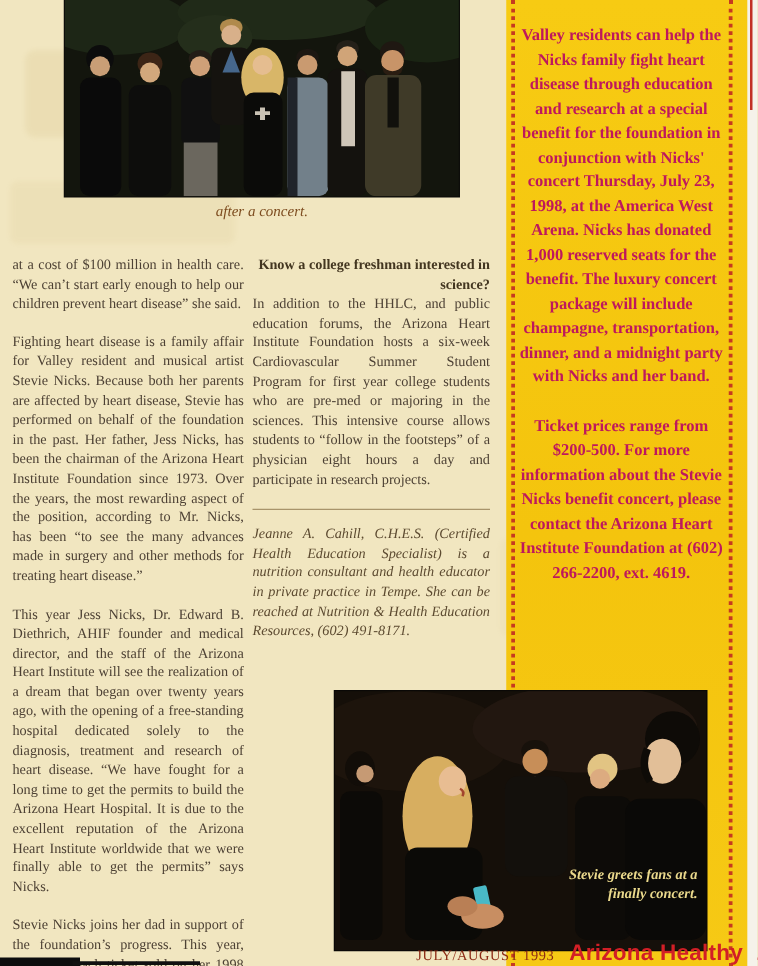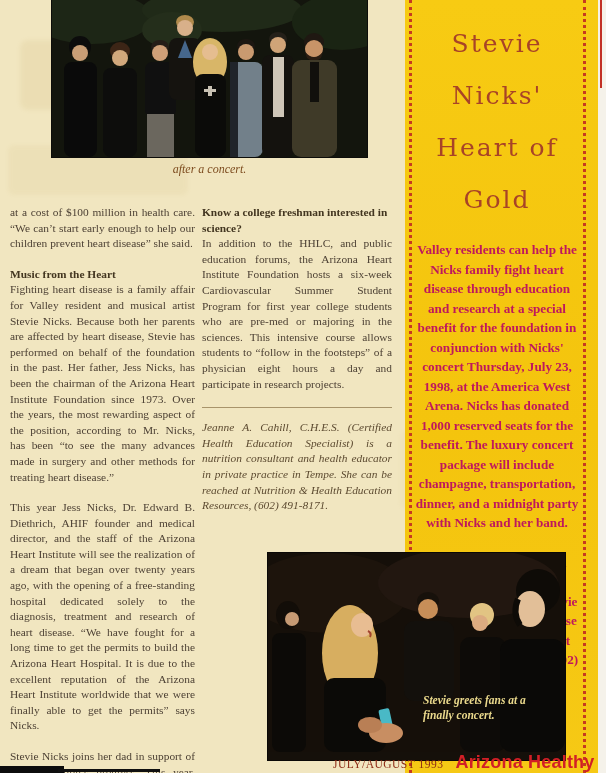--- a/index.html
+++ b/index.html
@@ -49,27 +49,27 @@
   }
   
   .col{
     position:absolute;top:205px;z-index:2;
     font-size:11.4px;line-height:15.6px;color:#4d4134;
     text-align:justify;
   }
   .col-left{left:10px;width:185px;}
   .col-mid{left:202px;width:190px;}
   .col p{margin:0 0 15px 0;}
-  .col .heading{font-weight:bold;color:#433620;margin:0;text-align:left;}
+  .col .heading{font-weight:bold;color:#433620;margin:0;text-align:right;}
   .bio-rule{border:none;border-top:1px solid #a8946a;margin:14px 0 12px 0;}
   .bio{font-style:italic;color:#5c4a30;}
   
   .benefit-photo{
     position:absolute;left:268px;top:553px;width:297px;height:207px;z-index:3;
-    background:#15100a;box-shadow:0 0 0 1px #0a0806;
+    background:#15100a;box-shadow:0 0 0 1px #0a0806;text-align:right;
   }
   .photo-caption-bottom{
     position:absolute;left:155px;top:140px;width:135px;
     font-style:italic;font-weight:bold;color:#ead98c;
     font-size:11.5px;line-height:14.5px;
   }
   
   .footer{
     position:absolute;left:333px;top:752px;z-index:4;
     display:flex;align-items:baseline;gap:12px;white-space:nowrap;
@@ -99,25 +99,20 @@
 
 <div class="ghost g1"></div>
 <div class="ghost g2"></div>
 <div class="ghost g3"></div>
 
 <div class="sidebar-bg"></div>
 <div class="dotline left"></div>
 <div class="dotline right"></div>
 
 <div class="sidebar-content">
-  <h2 class="sidebar-title">
-    <span>Stevie Nicks'</span>
-    <span>Heart of</span>
-    <span>Gold</span>
-  </h2>
   <p class="sidebar-para">Valley residents can help the Nicks family fight heart disease through education and research at a special benefit for the foundation in conjunction with Nicks' concert Thursday, July 23, 1998, at the America West Arena. Nicks has donated 1,000 reserved seats for the benefit. The luxury concert package will include champagne, transportation, dinner, and a midnight party with Nicks and her band.</p>
   <p class="sidebar-para">Ticket prices range from $200-500. For more information about the Stevie Nicks benefit concert, please contact the Arizona Heart Institute Foundation at (602) 266-2200, ext. 4619.</p>
 </div>
 
 <div class="page-edge"></div>
 <div class="edge-redline"></div>
 
 <div class="band-photo">
   <svg width="315" height="157" viewBox="0 0 315 157">
     <rect width="315" height="157" fill="#13150d"></rect>
@@ -166,21 +161,20 @@
     <rect x="240" y="60" width="45" height="97" rx="9" fill="#3f3a28"></rect>
     <rect x="258" y="62" width="9" height="40" fill="#11100c"></rect>
   </svg>
 </div>
 <div class="photo-caption-top">
   <div>after a concert.</div>
 </div>
 
 <div class="col col-left">
   <p>at a cost of $100 million in health care. “We can’t start early enough to help our children prevent heart disease” she said.</p>
-  <p class="heading">Music from the Heart</p>
   <p>Fighting heart disease is a family affair for Valley resident and musical artist Stevie Nicks. Because both her parents are affected by heart disease, Stevie has performed on behalf of the foundation in the past. Her father, Jess Nicks, has been the chairman of the Arizona Heart Institute Foundation since 1973. Over the years, the most rewarding aspect of the position, according to Mr. Nicks, has been “to see the many advances made in surgery and other methods for treating heart disease.”</p>
   <p>This year Jess Nicks, Dr. Edward B. Diethrich, AHIF founder and medical director, and the staff of the Arizona Heart Institute will see the realization of a dream that began over twenty years ago, with the opening of a free-standing hospital dedicated solely to the diagnosis, treatment and research of heart disease. “We have fought for a long time to get the permits to build the Arizona Heart Hospital. It is due to the excellent reputation of the Arizona Heart Institute worldwide that we were finally able to get the permits” says Nicks.</p>
   <p>Stevie Nicks joins her dad in support of the foundation’s progress. This year, $.25 from each ticket sold on her 1998 concert tour, which includes 42 shows, will go toward supporting the HHLC and other areas of research and education.</p>
 </div>
 
 <div class="col col-mid">
   <p class="heading">Know a college freshman interested in science?</p>
   <p>In addition to the HHLC, and public education forums, the Arizona Heart Institute Foundation hosts a six-week Cardiovascular Summer Student Program for first year college students who are pre-med or majoring in the sciences. This intensive course allows students to “follow in the footsteps” of a physician eight hours a day and participate in research projects.</p>
   <hr class="bio-rule">
   <p class="bio">Jeanne A. Cahill, C.H.E.S. (Certified Health Education Specialist) is a nutrition consultant and health educator in private practice in Tempe. She can be reached at Nutrition &amp; Health Education Resources, (602) 491-8171.</p>

